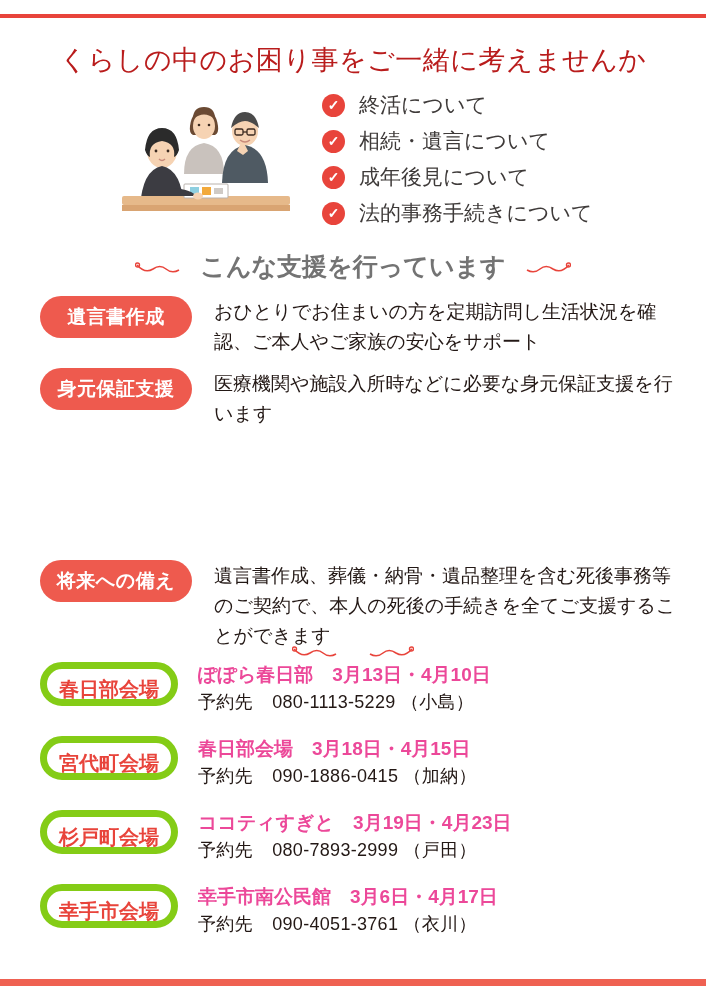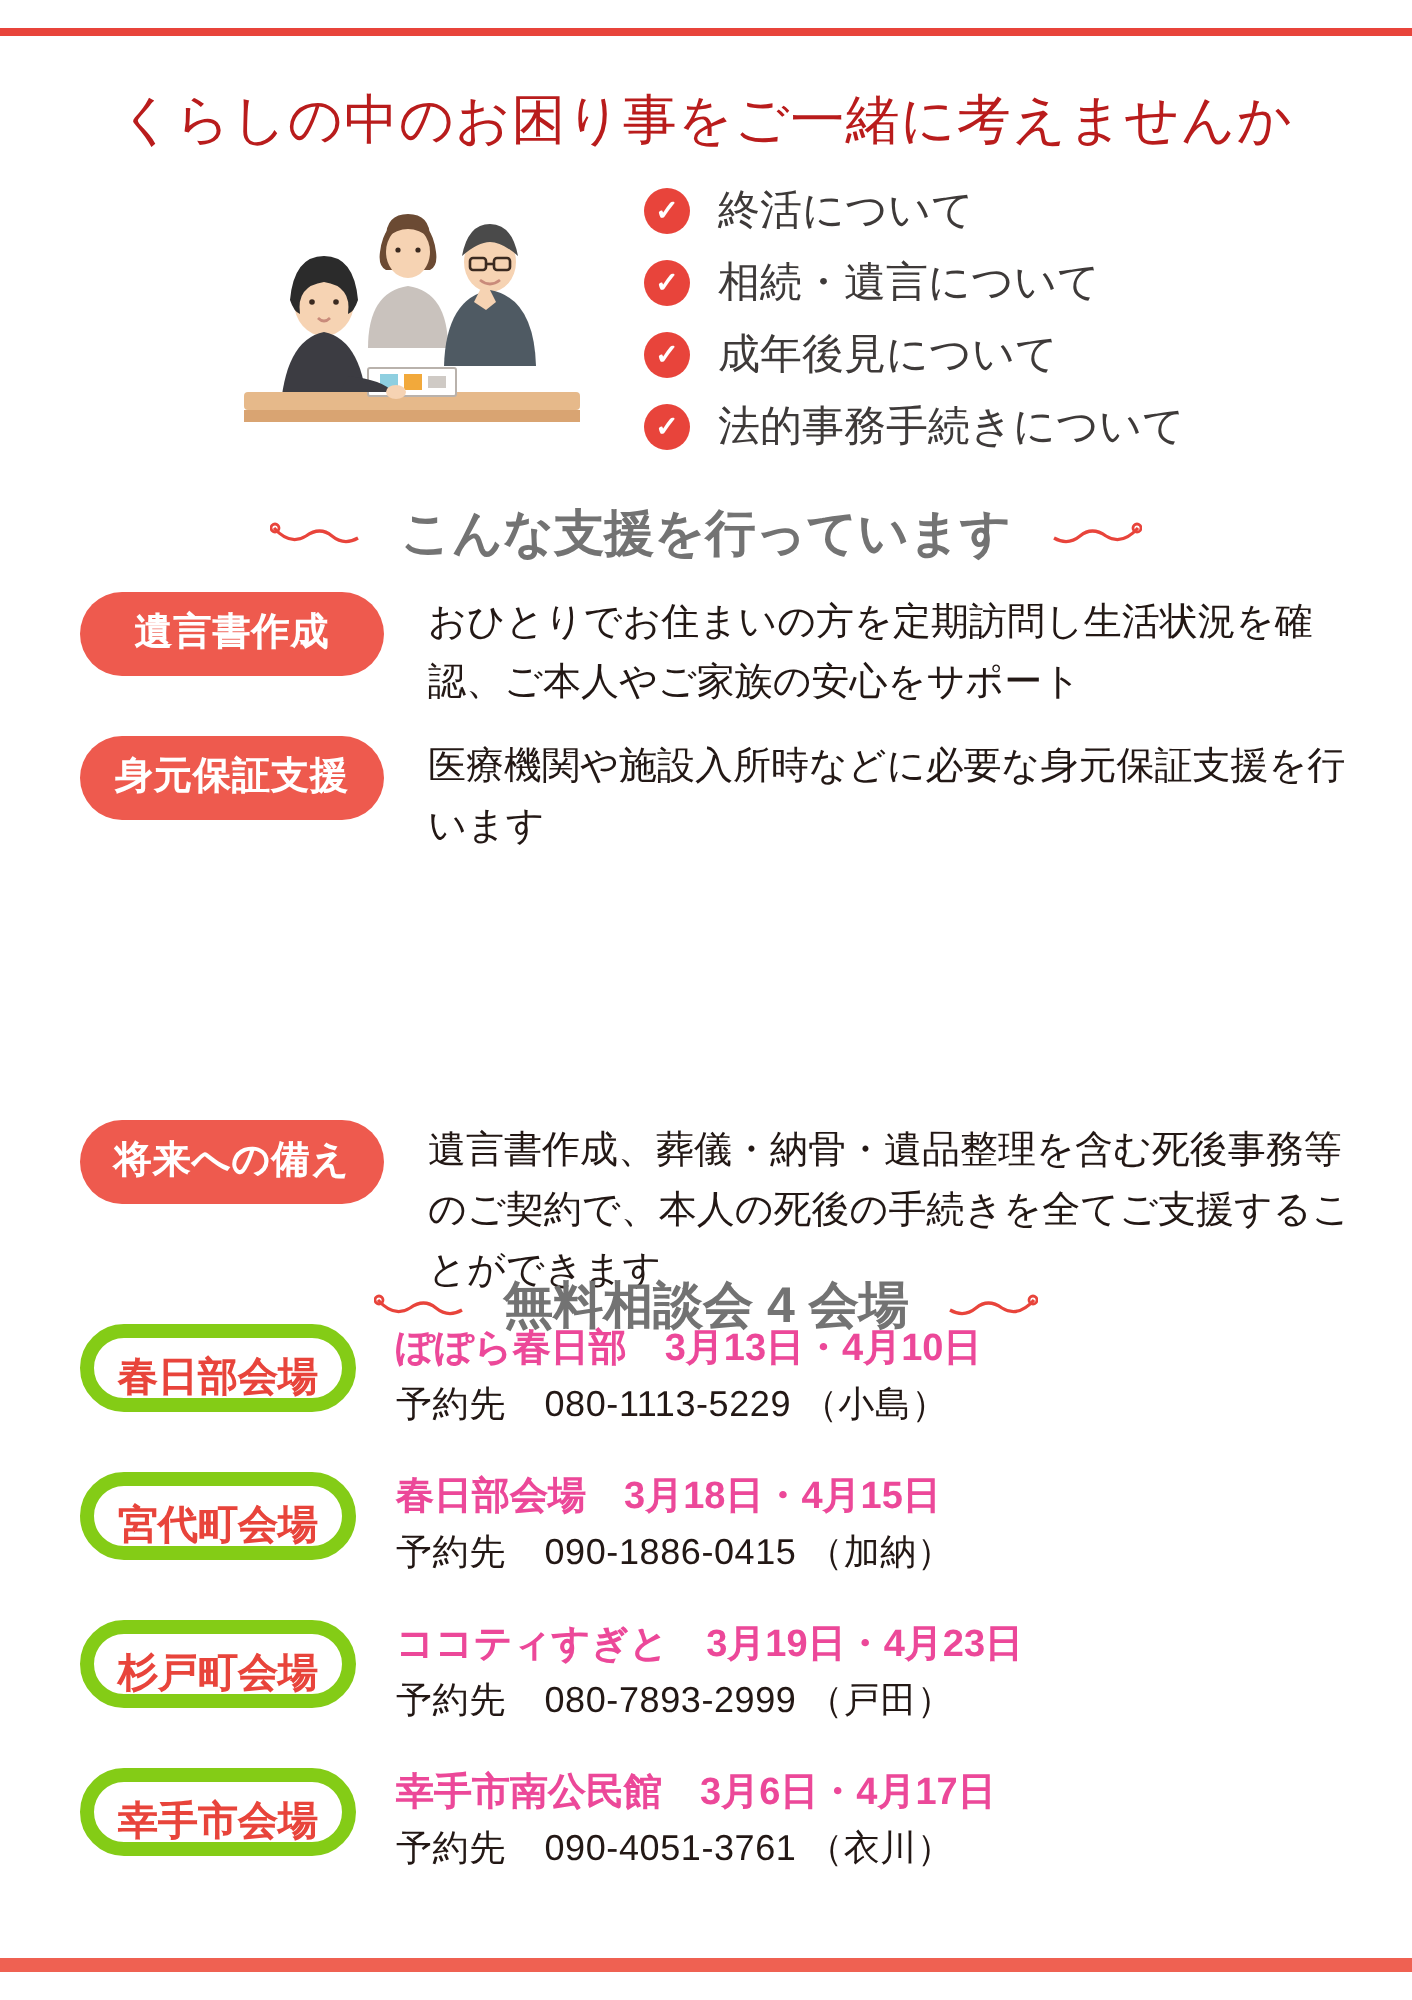--- a/index.html
+++ b/index.html
@@ -275,21 +275,20 @@
     <div class="support-text">遺言書作成、葬儀・納骨・遺品整理を含む死後事務等のご契約で、本人の死後の手続きを全てご支援することができます</div>
   </div>
 
   <div class="section-head" style="top:636px;">
     <span class="swash">
       <svg width="46" height="16" viewBox="0 0 46 16" xmlns="http://www.w3.org/2000/svg">
         <path d="M2 4 q8 9 16 4 q7-5 13 0 q6 5 13 1" fill="none" stroke="#e8443b" stroke-width="1.6"></path>
         <circle cx="2.5" cy="4" r="2" fill="none" stroke="#e8443b" stroke-width="1.4"></circle>
       </svg>
     </span>
-    <span>無料相談会 4 会場</span>
     <span class="swash">
       <svg width="46" height="16" viewBox="0 0 46 16" xmlns="http://www.w3.org/2000/svg">
         <path d="M44 4 q-8 9-16 4 q-7-5-13 0 q-6 5-13 1" fill="none" stroke="#e8443b" stroke-width="1.6"></path>
         <circle cx="43.5" cy="4" r="2" fill="none" stroke="#e8443b" stroke-width="1.4"></circle>
       </svg>
     </span>
   </div>
 
   <div class="venue-row" style="top:662px;">
     <div class="pill-outline">春日部会場</div>

